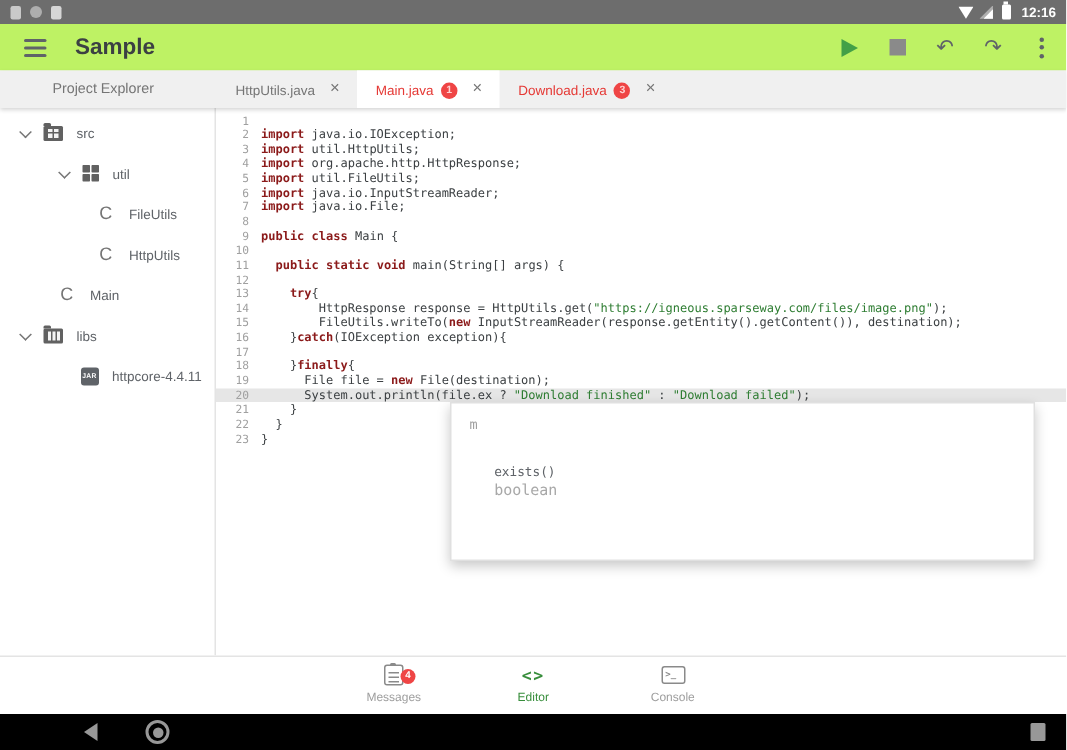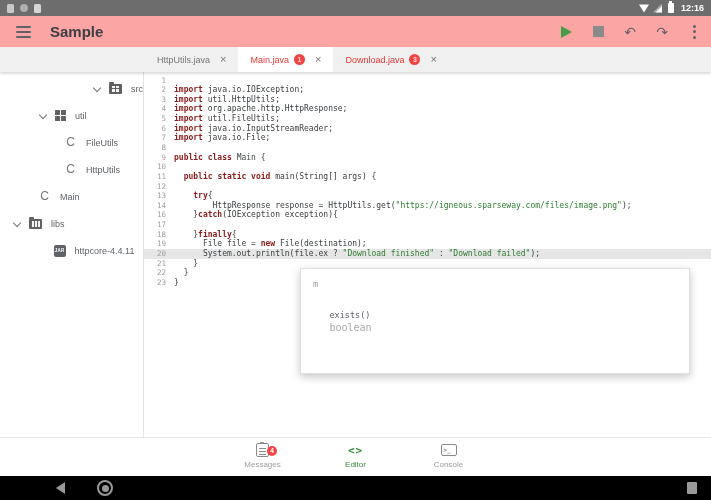--- a/index.html
+++ b/index.html
@@ -17,21 +17,21 @@
   .sb-right{display:flex;align-items:center;gap:4px;}
   .wifi{width:10px;height:9px;background:#fff;clip-path:polygon(0 12%,100% 12%,50% 100%);}
   .signal{width:9px;height:9px;position:relative;}
   .signal .dim{position:absolute;inset:0;background:rgba(255,255,255,.45);clip-path:polygon(100% 0,100% 100%,0 100%);}
   .signal .lit{position:absolute;left:30%;top:30%;right:0;bottom:0;background:#fff;clip-path:polygon(100% 0,100% 100%,0 100%);}
   .battery{width:6px;height:10px;background:#fff;border-radius:1px;position:relative;margin-left:2px;}
   .battery::before{content:"";position:absolute;top:-2px;left:1.5px;width:3px;height:2px;background:#fff;}
   .sb-time{color:#fff;font-size:9px;font-weight:bold;margin-left:3px;}
 
   
-  .toolbar{position:absolute;top:16px;left:0;right:0;height:31px;background:#fca5a5;
+  .toolbar{position:absolute;top:16px;left:0;right:0;height:31px;background:#bef264;
            display:flex;align-items:center;}
   .hamburger{margin-left:14px;display:flex;flex-direction:column;gap:3px;cursor:pointer;padding:4px 2px;}
   .hamburger div{width:15px;height:2px;background:#5f6368;border-radius:1px;}
   .tb-title{margin-left:17px;font-size:15px;font-weight:bold;color:#3c4043;}
   .tb-actions{margin-left:auto;margin-right:10px;display:flex;align-items:center;gap:18px;}
   .tb-btn{display:flex;align-items:center;justify-content:center;min-width:14px;height:18px;cursor:pointer;}
   .tri{width:0;height:0;border-left:11px solid #43a047;border-top:6.5px solid transparent;border-bottom:6.5px solid transparent;}
   .stopsq{width:11px;height:11px;background:#8a8a8a;}
   .arrowglyph{font-family:"DejaVu Sans",sans-serif;font-size:14px;color:#5f6368;line-height:14px;}
   .dots{display:flex;flex-direction:column;gap:2.5px;}
@@ -160,41 +160,42 @@
           <div class="dots">
             <div></div>
             <div></div>
             <div></div>
           </div>
         </div>
     </div>
   </div>
 
   <div class="tabbar">
+    <div class="panel-title">Project Explorer</div>
     <div class="tabs" id="tabs">
         <div class="tab">
           <span class="tab-label">HttpUtils.java</span>
           <span class="tab-close">×</span>
         </div>
         <div class="tab active error">
           <span class="tab-label">Main.java</span>
           <span class="tab-badge"><span class="badge">1</span></span>
           <span class="tab-close">×</span>
         </div>
         <div class="tab error">
           <span class="tab-label">Download.java</span>
           <span class="tab-badge"><span class="badge">3</span></span>
           <span class="tab-close">×</span>
         </div>
       </div>
   </div>
 
   <div class="main">
     <div class="explorer" id="tree">
-        <div class="tree-row" style="padding-left: 12px; justify-content: flex-end;">
+        <div class="tree-row" style="padding-left: 12px;">
           <span class="chevwrap">
             <span class="chev"></span>
           </span>
           <span class="ic-folder">
             <div class="grid">
               <div></div>
               <div></div>
               <div></div>
               <div></div>
             </div>
@@ -292,20 +293,24 @@
           </div>
           <div class="code-line">
             <span class="ln">13</span>
             <span class="ct"><span class="tk-p">    </span><span class="tk-k">try</span><span class="tk-p">{</span></span>
           </div>
           <div class="code-line">
             <span class="ln">14</span>
             <span class="ct"><span class="tk-p">        HttpResponse response = HttpUtils.get(</span><span class="tk-s">"https://igneous.sparseway.com/files/image.png"</span><span class="tk-p">);</span></span>
           </div>
           <div class="code-line">
+            <span class="ln">15</span>
+            <span class="ct"><span class="tk-p">        FileUtils.writeTo(</span><span class="tk-k">new</span><span class="tk-p"> InputStreamReader(response.getEntity().getContent()), destination);</span></span>
+          </div>
+          <div class="code-line">
             <span class="ln">16</span>
             <span class="ct"><span class="tk-p">    }</span><span class="tk-k">catch</span><span class="tk-p">(IOException exception){</span></span>
           </div>
           <div class="code-line">
             <span class="ln">17</span>
           </div>
           <div class="code-line">
             <span class="ln">18</span>
             <span class="ct"><span class="tk-p">    }</span><span class="tk-k">finally</span><span class="tk-p">{</span></span>
           </div>

